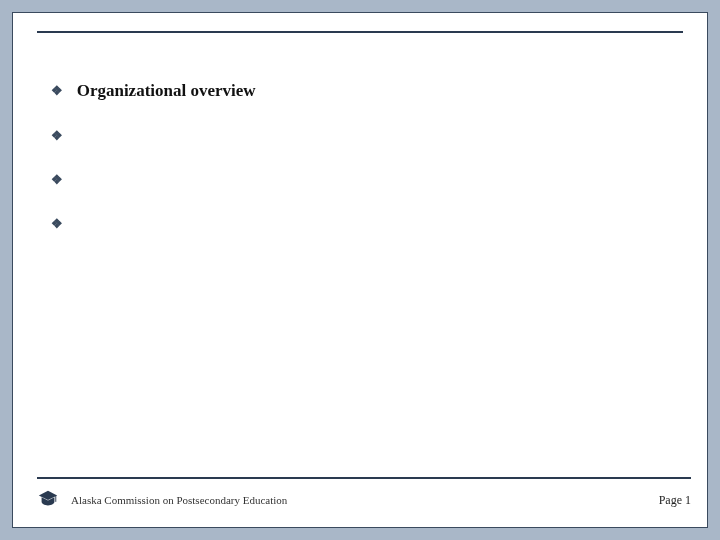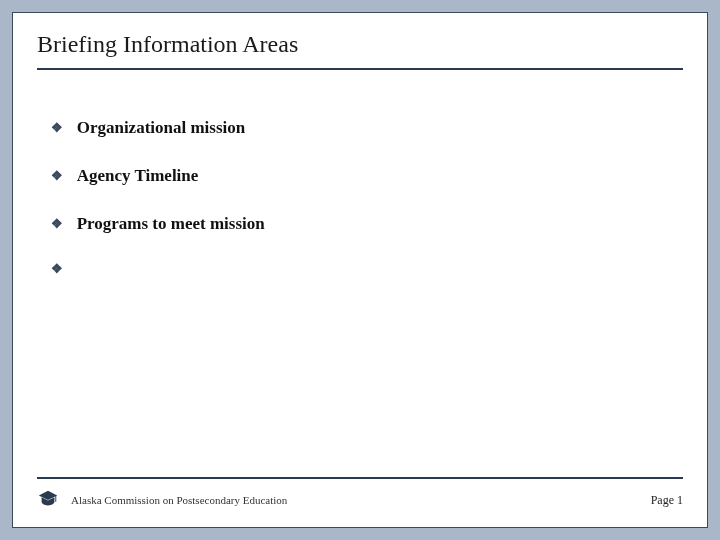--- a/index.html
+++ b/index.html
@@ -49,21 +49,21 @@
   .bullet-icon {
     color: #3a4a5e;
     margin-right: 14px;
     font-size: 13px;
     position: relative;
     top: -1px;
   }
   .footer {
     position: absolute;
     left: 24px;
-    right: 24px;
+    right: 16px;
     bottom: 16px;
     margin-top: 15px;
   }
   .footer-rule {
     border: none;
     border-top: 2px solid #2a3a50;
     margin-bottom: 10px;
   }
   .footer-row {
     display: flex;
@@ -92,35 +92,32 @@
     color: #222;
     text-align: center;
   }
 </style>
 </head>
 <body>
 
 <div class="slide">
   <div class="inner">
 
-    <h1 class="title">Briefing Information Areas</h1>
     <hr class="title-rule">
 
     <ul class="bullets">
       <li>
         <span class="bullet-icon">❖</span>
-        <span>Organizational mission</span>
+        <span>Organizational overview</span>
       </li>
       <li>
         <span class="bullet-icon">❖</span>
-        <span>Agency Timeline</span>
       </li>
       <li>
         <span class="bullet-icon">❖</span>
-        <span>Programs to meet mission</span>
       </li>
       <li>
         <span class="bullet-icon">❖</span>
       </li>
     </ul>
 
     <div class="footer">
       <hr class="footer-rule">
       <div class="footer-row">
         <div class="footer-left">

